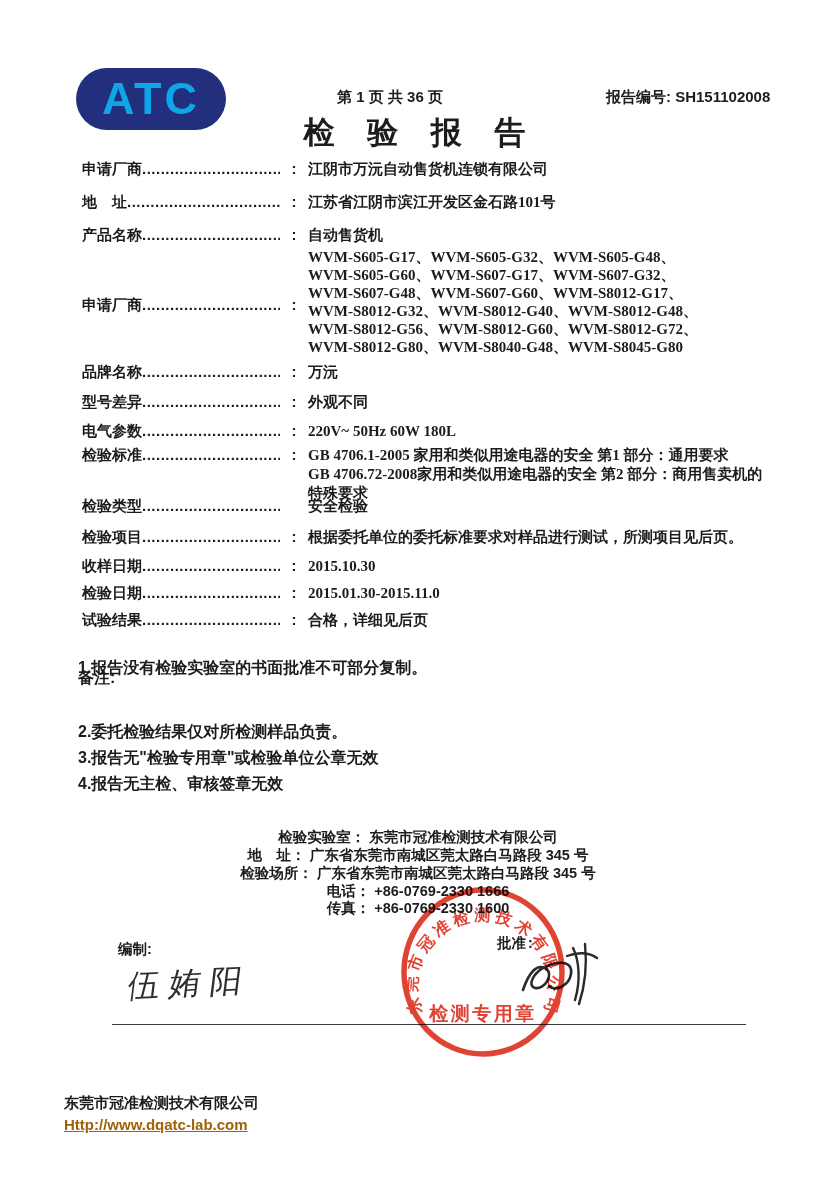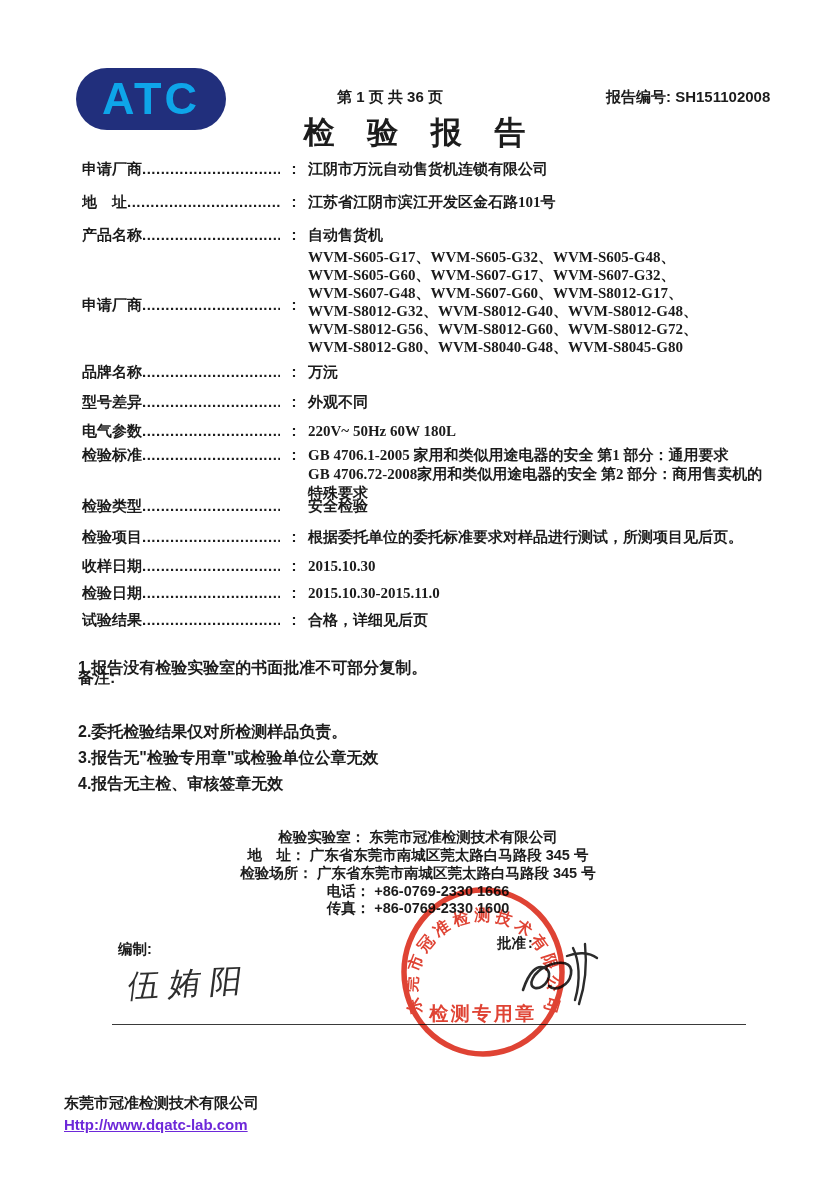--- a/index.html
+++ b/index.html
@@ -41,21 +41,21 @@
   .sig-line { position:absolute; left:112px; top:1024px; width:634px; border-top:1.6px solid #3a3a3a; }
 
   
   .stamp { position:absolute; left:393px; top:884px; width:180px; height:180px;
            mix-blend-mode:multiply; opacity:0.92; }
   .scribble { position:absolute; left:515px; top:942px; width:90px; height:70px; }
 
   
   .footer-company { position:absolute; left:64px; top:1094px; font-size:15px; font-weight:700; }
   .footer-link { position:absolute; left:64px; top:1116px; font-size:15px; font-weight:700;
-                 color:#6d28d9; text-decoration:underline; }
+                 color:#a16207; text-decoration:underline; }
 </style>
 </head>
 <body>
 
 <div class="page">
 
   <div class="logo">ATC</div>
   <div class="page-info">第 1 页 共 36 页</div>
   <div class="report-no">报告编号: SH151102008</div>
   <div class="doc-title">检 验 报 告</div>
@@ -154,21 +154,21 @@
       </div>
     <div class="fcolon">:</div>
     <div class="fvalue">2015.10.30</div>
   </div>
   <div class="row" style="top:584px">
     <div class="flabel">
         <span>检验日期</span>
         <span class="dots"></span>
       </div>
     <div class="fcolon">:</div>
-    <div class="fvalue">2015.10.30-2015.11.0</div>
+    <div class="fvalue">2015.01.30-2015.11.0</div>
   </div>
   <div class="row" style="top:611px">
     <div class="flabel">
         <span>试验结果</span>
         <span class="dots"></span>
       </div>
     <div class="fcolon">:</div>
     <div class="fvalue">合格，详细见后页</div>
   </div>
 

